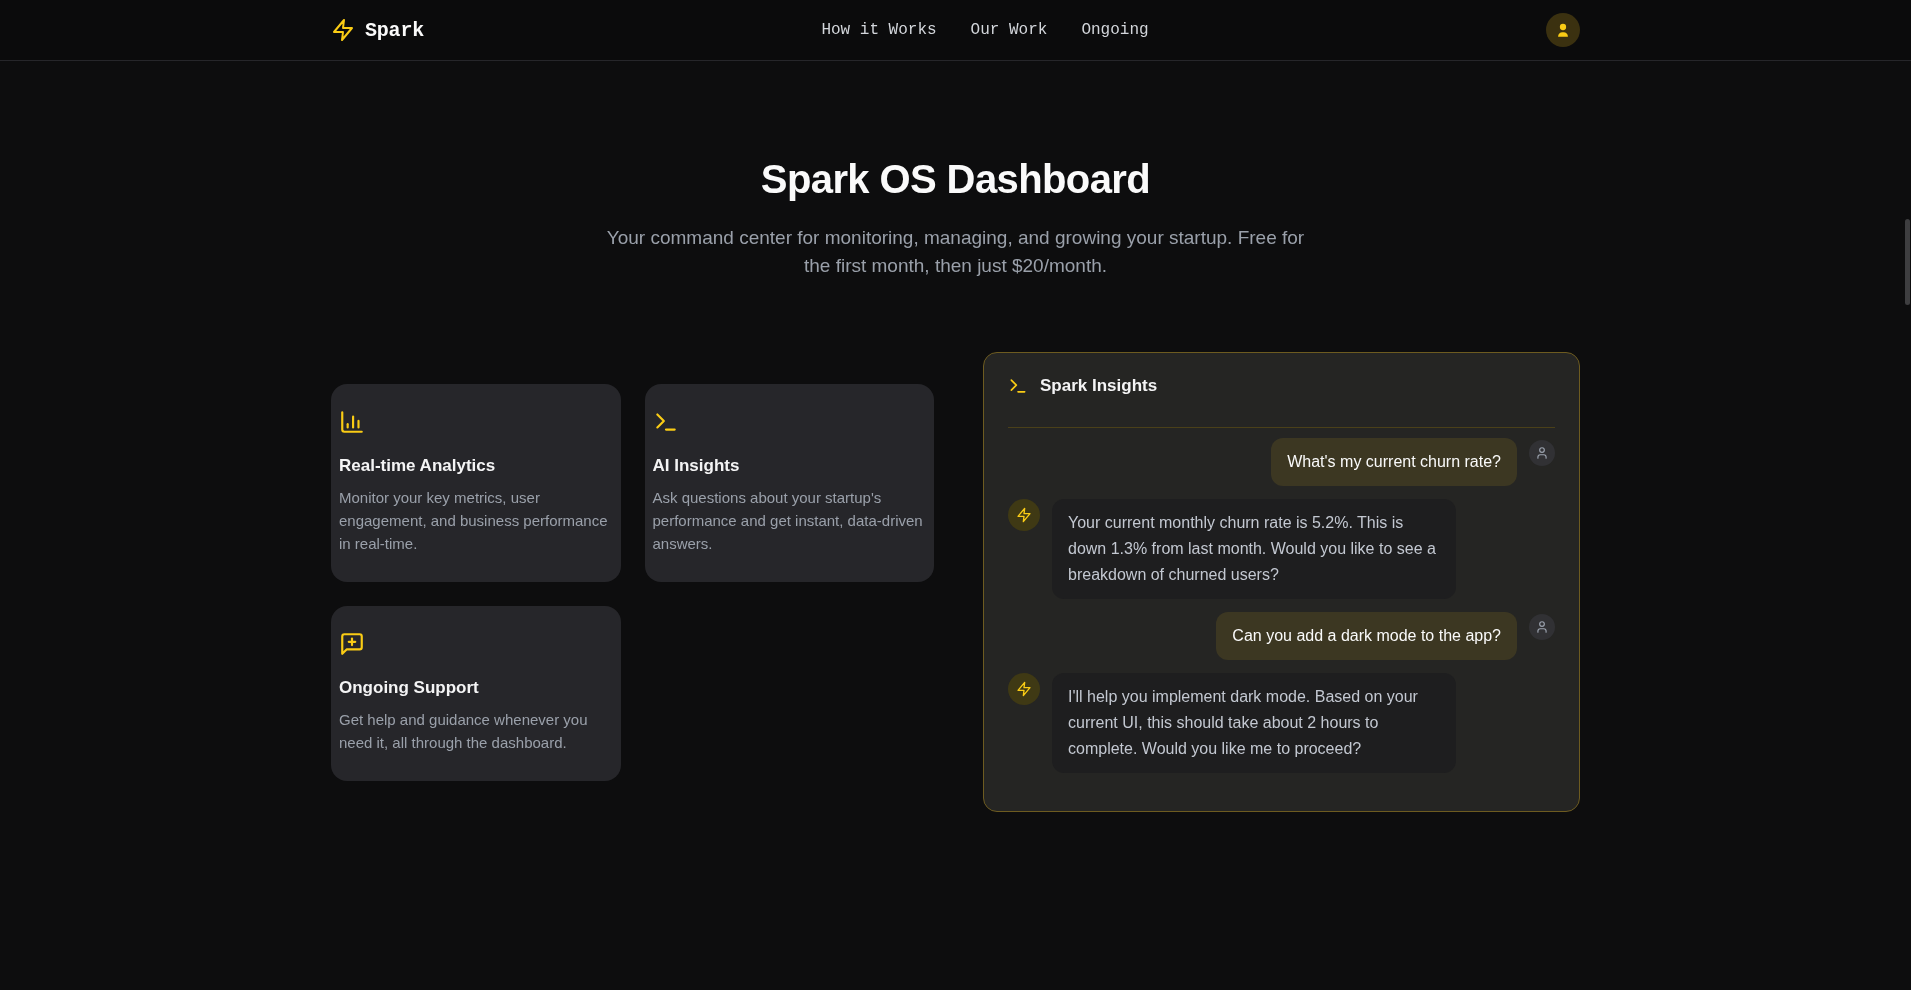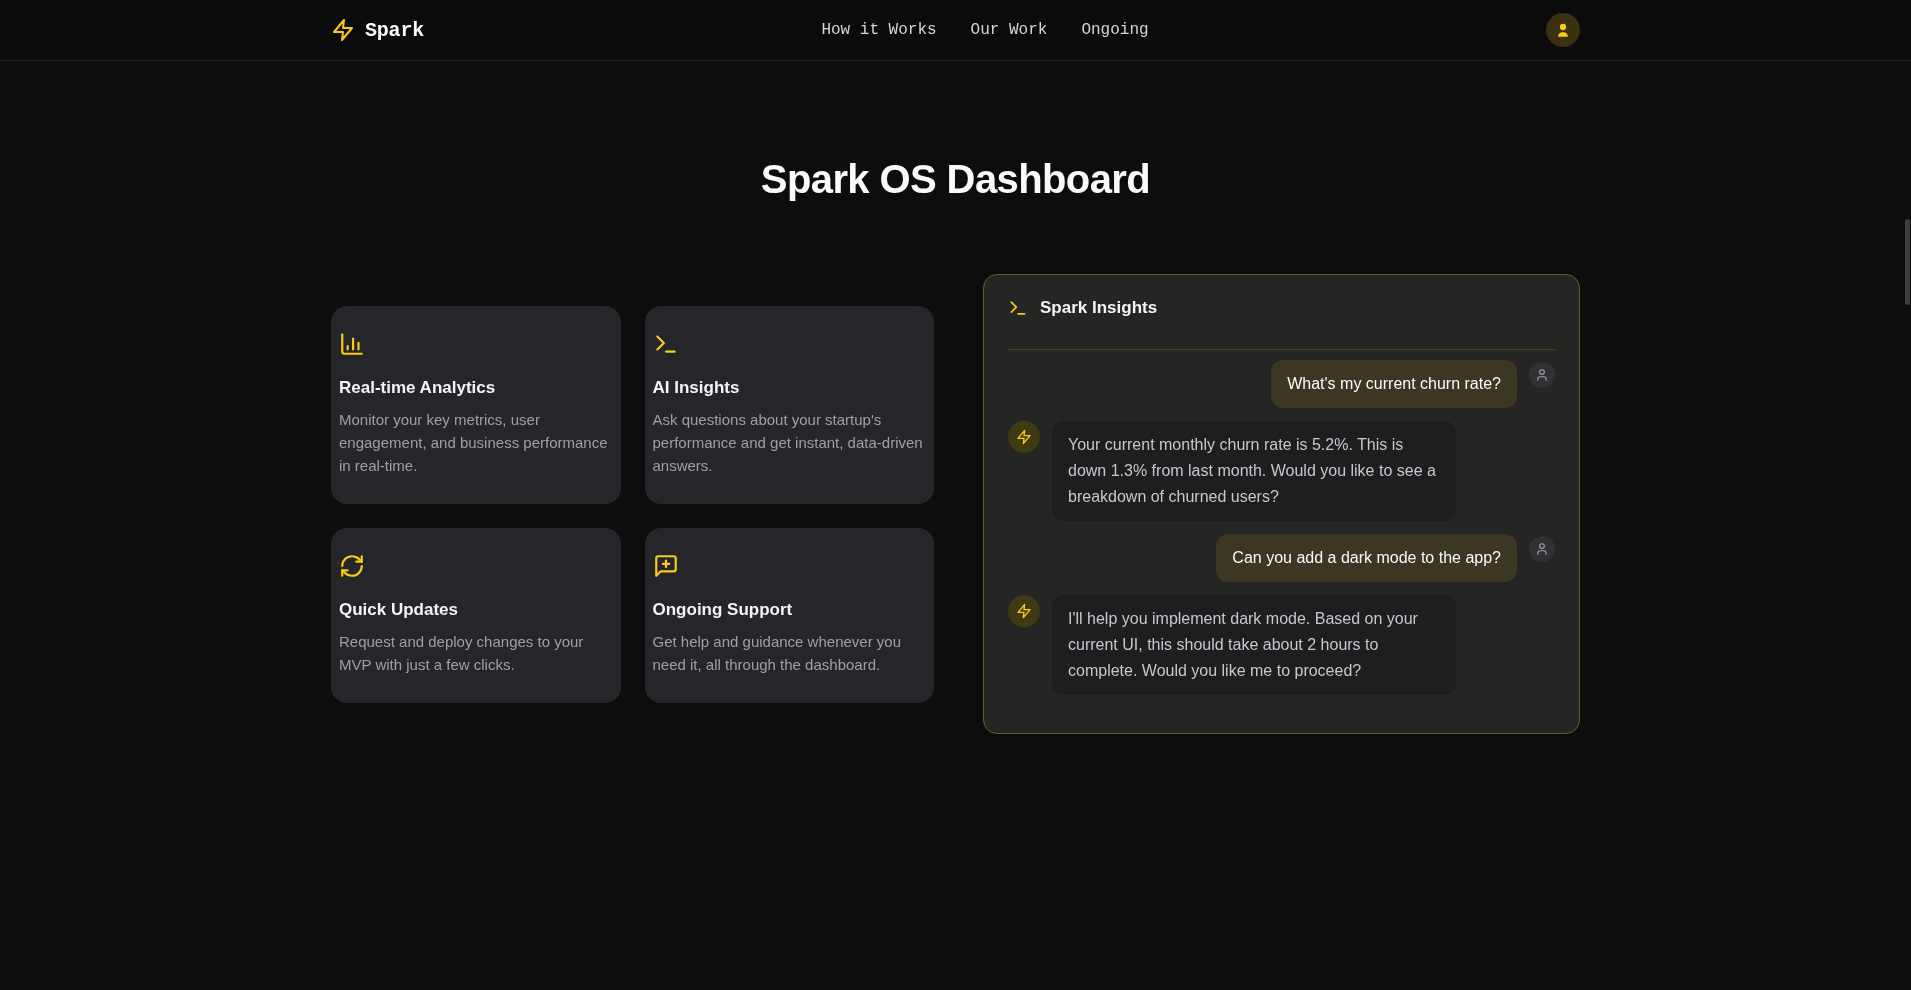--- a/index.html
+++ b/index.html
@@ -95,20 +95,21 @@
             <circle cx="12" cy="8" r="4.2"></circle>
             <path d="M5.5 21v-0.6a5.5 5.5 0 0 1 5.5-5.5h2a5.5 5.5 0 0 1 5.5 5.5V21z"></path>
           </svg>
       </span>
     </button>
   </div>
 </header>
 
 <main>
   <h1 class="hero-title">Spark OS Dashboard</h1>
+  <p class="hero-subtitle">Your command center for monitoring, managing, and growing your startup. Free for the first month, then just $20/month.</p>
 
   <div class="content-row">
 
     <div class="features">
 
       <div class="card">
         <span>
           <svg width="26" height="26" viewBox="0 0 24 24" fill="none" stroke="#facc15" stroke-width="2" stroke-linecap="round" stroke-linejoin="round">
               <path d="M3 3v16a2 2 0 0 0 2 2h16"></path>
               <path d="M8 17v-3"></path>
@@ -124,32 +125,20 @@
         <span>
           <svg width="26" height="26" viewBox="0 0 24 24" fill="none" stroke="#facc15" stroke-width="2" stroke-linecap="round" stroke-linejoin="round">
               <polyline points="4 17 10 11 4 5"></polyline>
               <line x1="12" y1="19" x2="20" y2="19"></line>
             </svg>
         </span>
         <h3 class="card-title">AI Insights</h3>
         <p class="card-desc">Ask questions about your startup's performance and get instant, data-driven answers.</p>
       </div>
 
-      <div class="card">
-        <span>
-          <svg width="26" height="26" viewBox="0 0 24 24" fill="none" stroke="#facc15" stroke-width="2" stroke-linecap="round" stroke-linejoin="round">
-              <path d="M3 12a9 9 0 0 1 9-9 9.75 9.75 0 0 1 6.74 2.74L21 8"></path>
-              <path d="M21 3v5h-5"></path>
-              <path d="M21 12a9 9 0 0 1-9 9 9.75 9.75 0 0 1-6.74-2.74L3 16"></path>
-              <path d="M8 16H3v5"></path>
-            </svg>
-        </span>
-        <h3 class="card-title">Quick Updates</h3>
-        <p class="card-desc">Request and deploy changes to your MVP with just a few clicks.</p>
-      </div>
 
       <div class="card">
         <span>
           <svg width="26" height="26" viewBox="0 0 24 24" fill="none" stroke="#facc15" stroke-width="2" stroke-linecap="round" stroke-linejoin="round">
               <path d="M21 15a2 2 0 0 1-2 2H7l-4 4V5a2 2 0 0 1 2-2h14a2 2 0 0 1 2 2z"></path>
               <line x1="12" y1="7" x2="12" y2="13"></line>
               <line x1="9" y1="10" x2="15" y2="10"></line>
             </svg>
         </span>
         <h3 class="card-title">Ongoing Support</h3>

